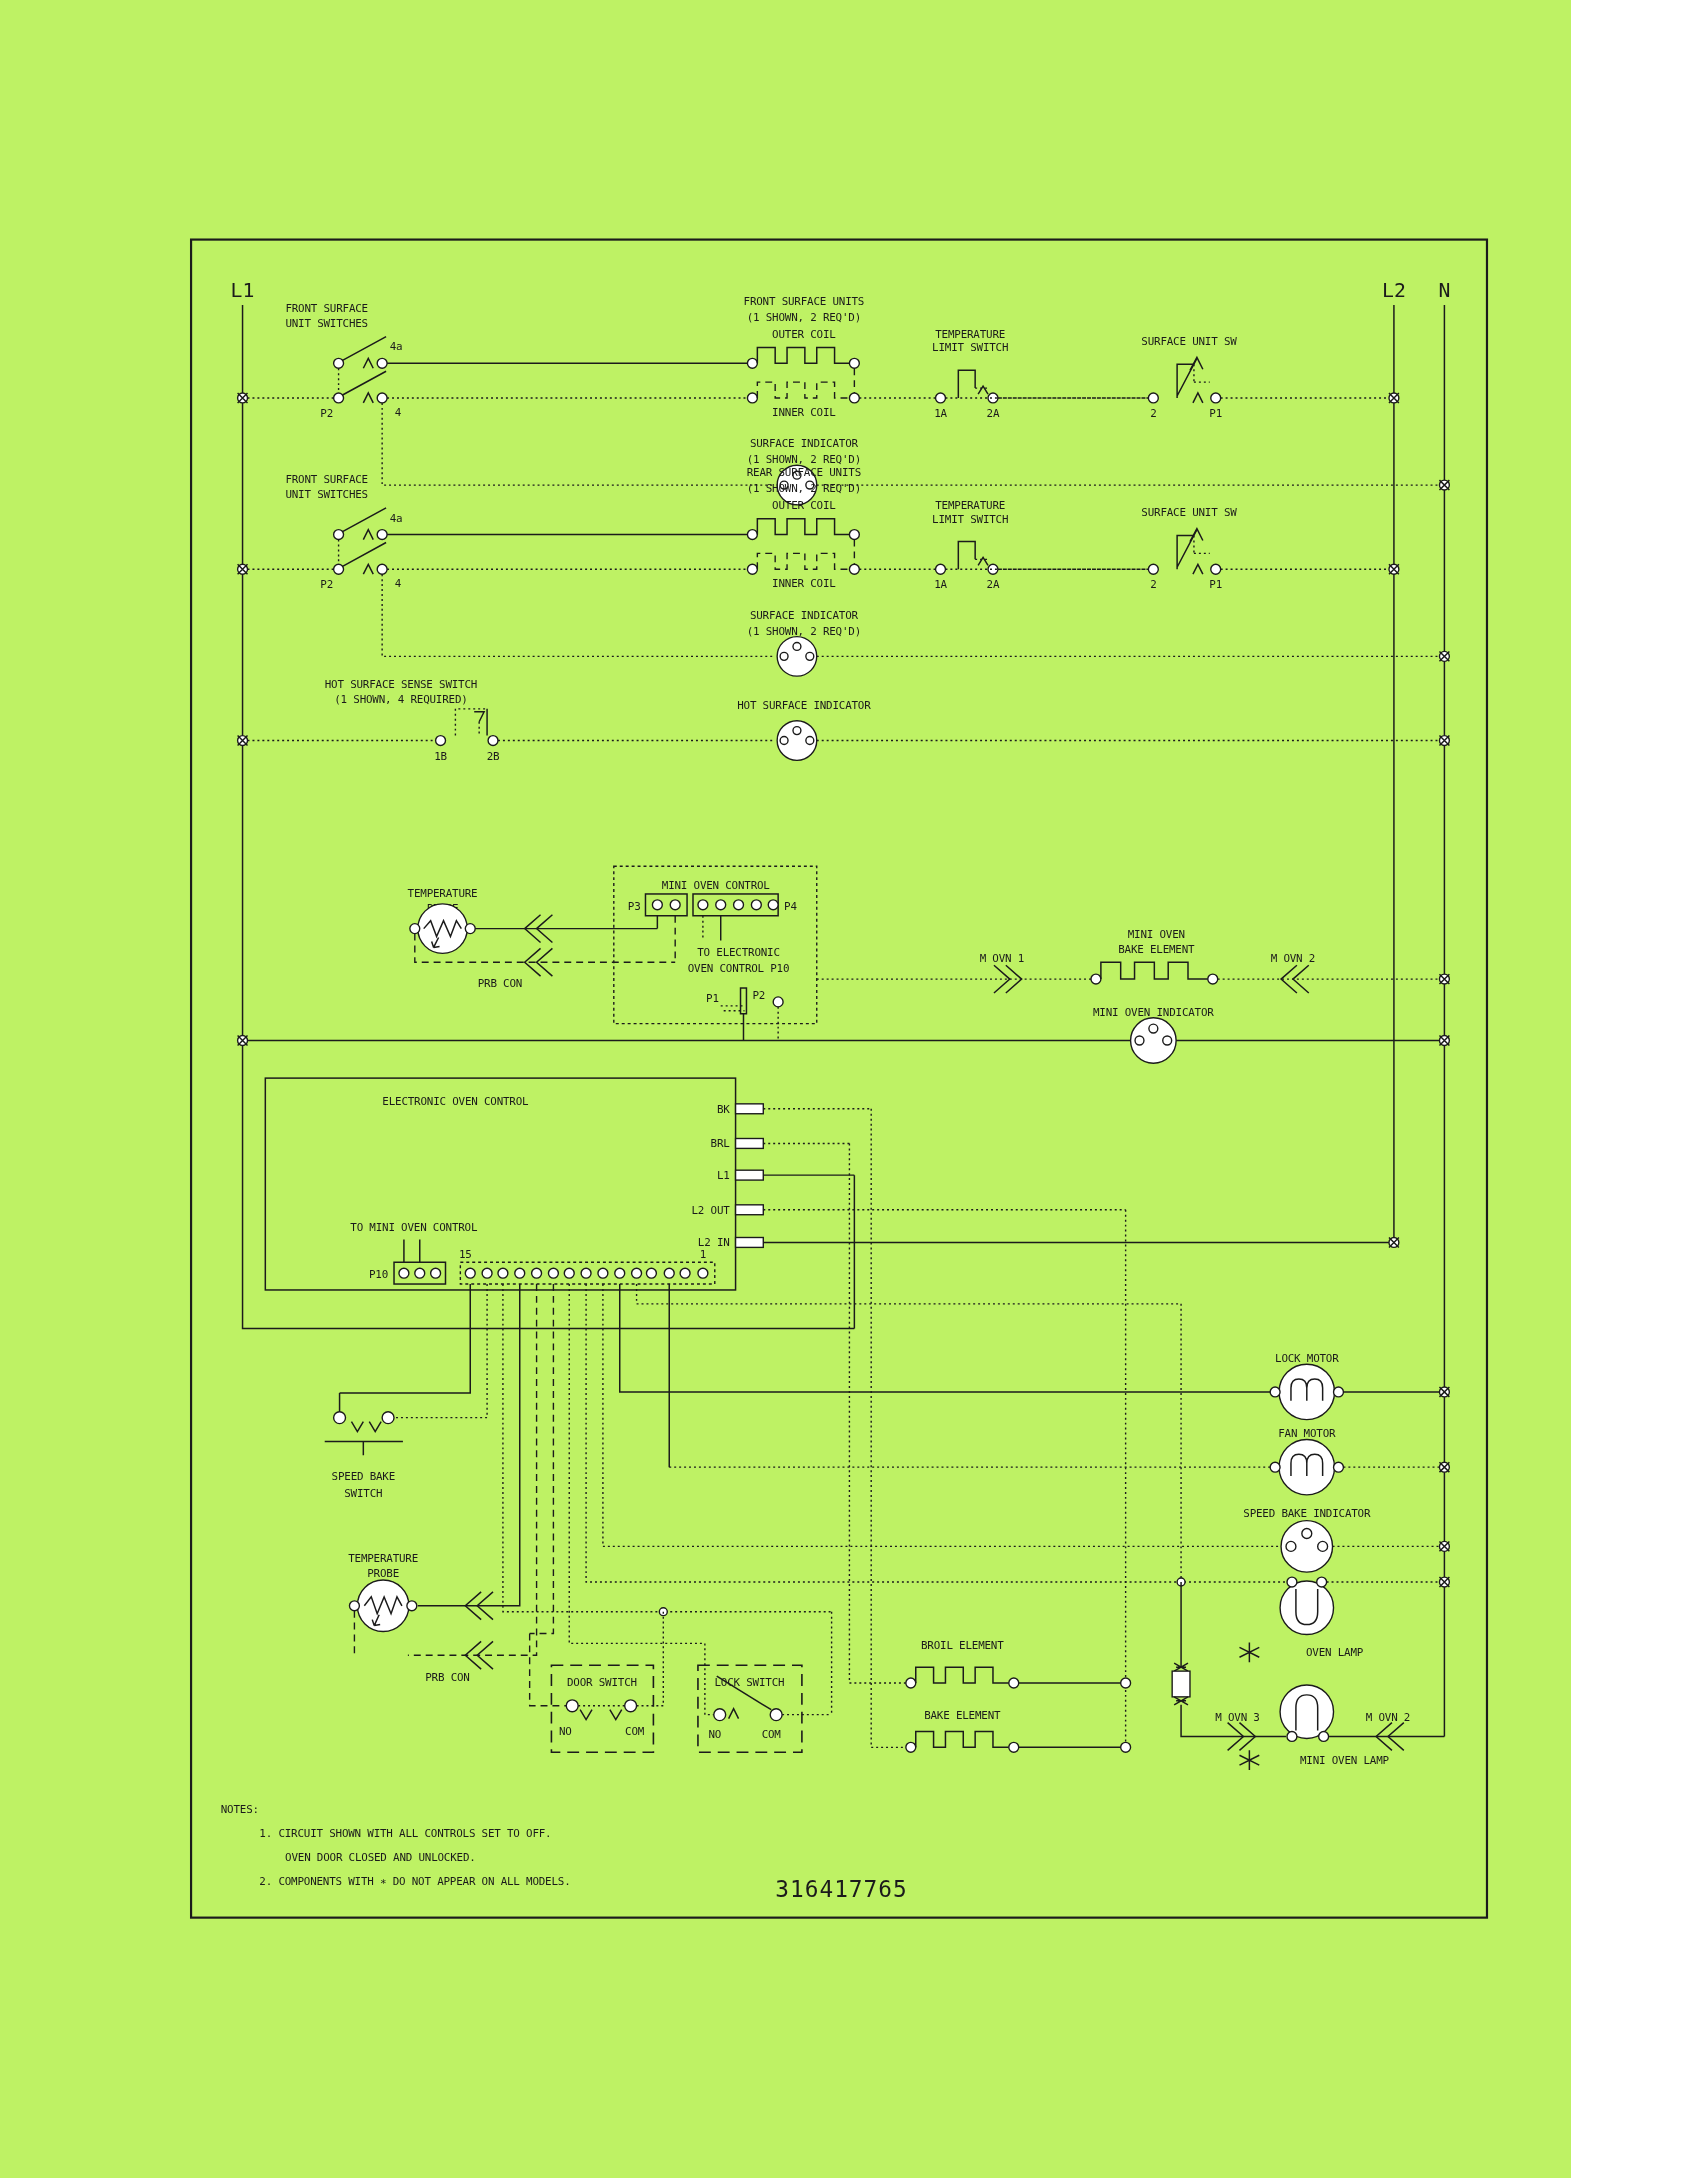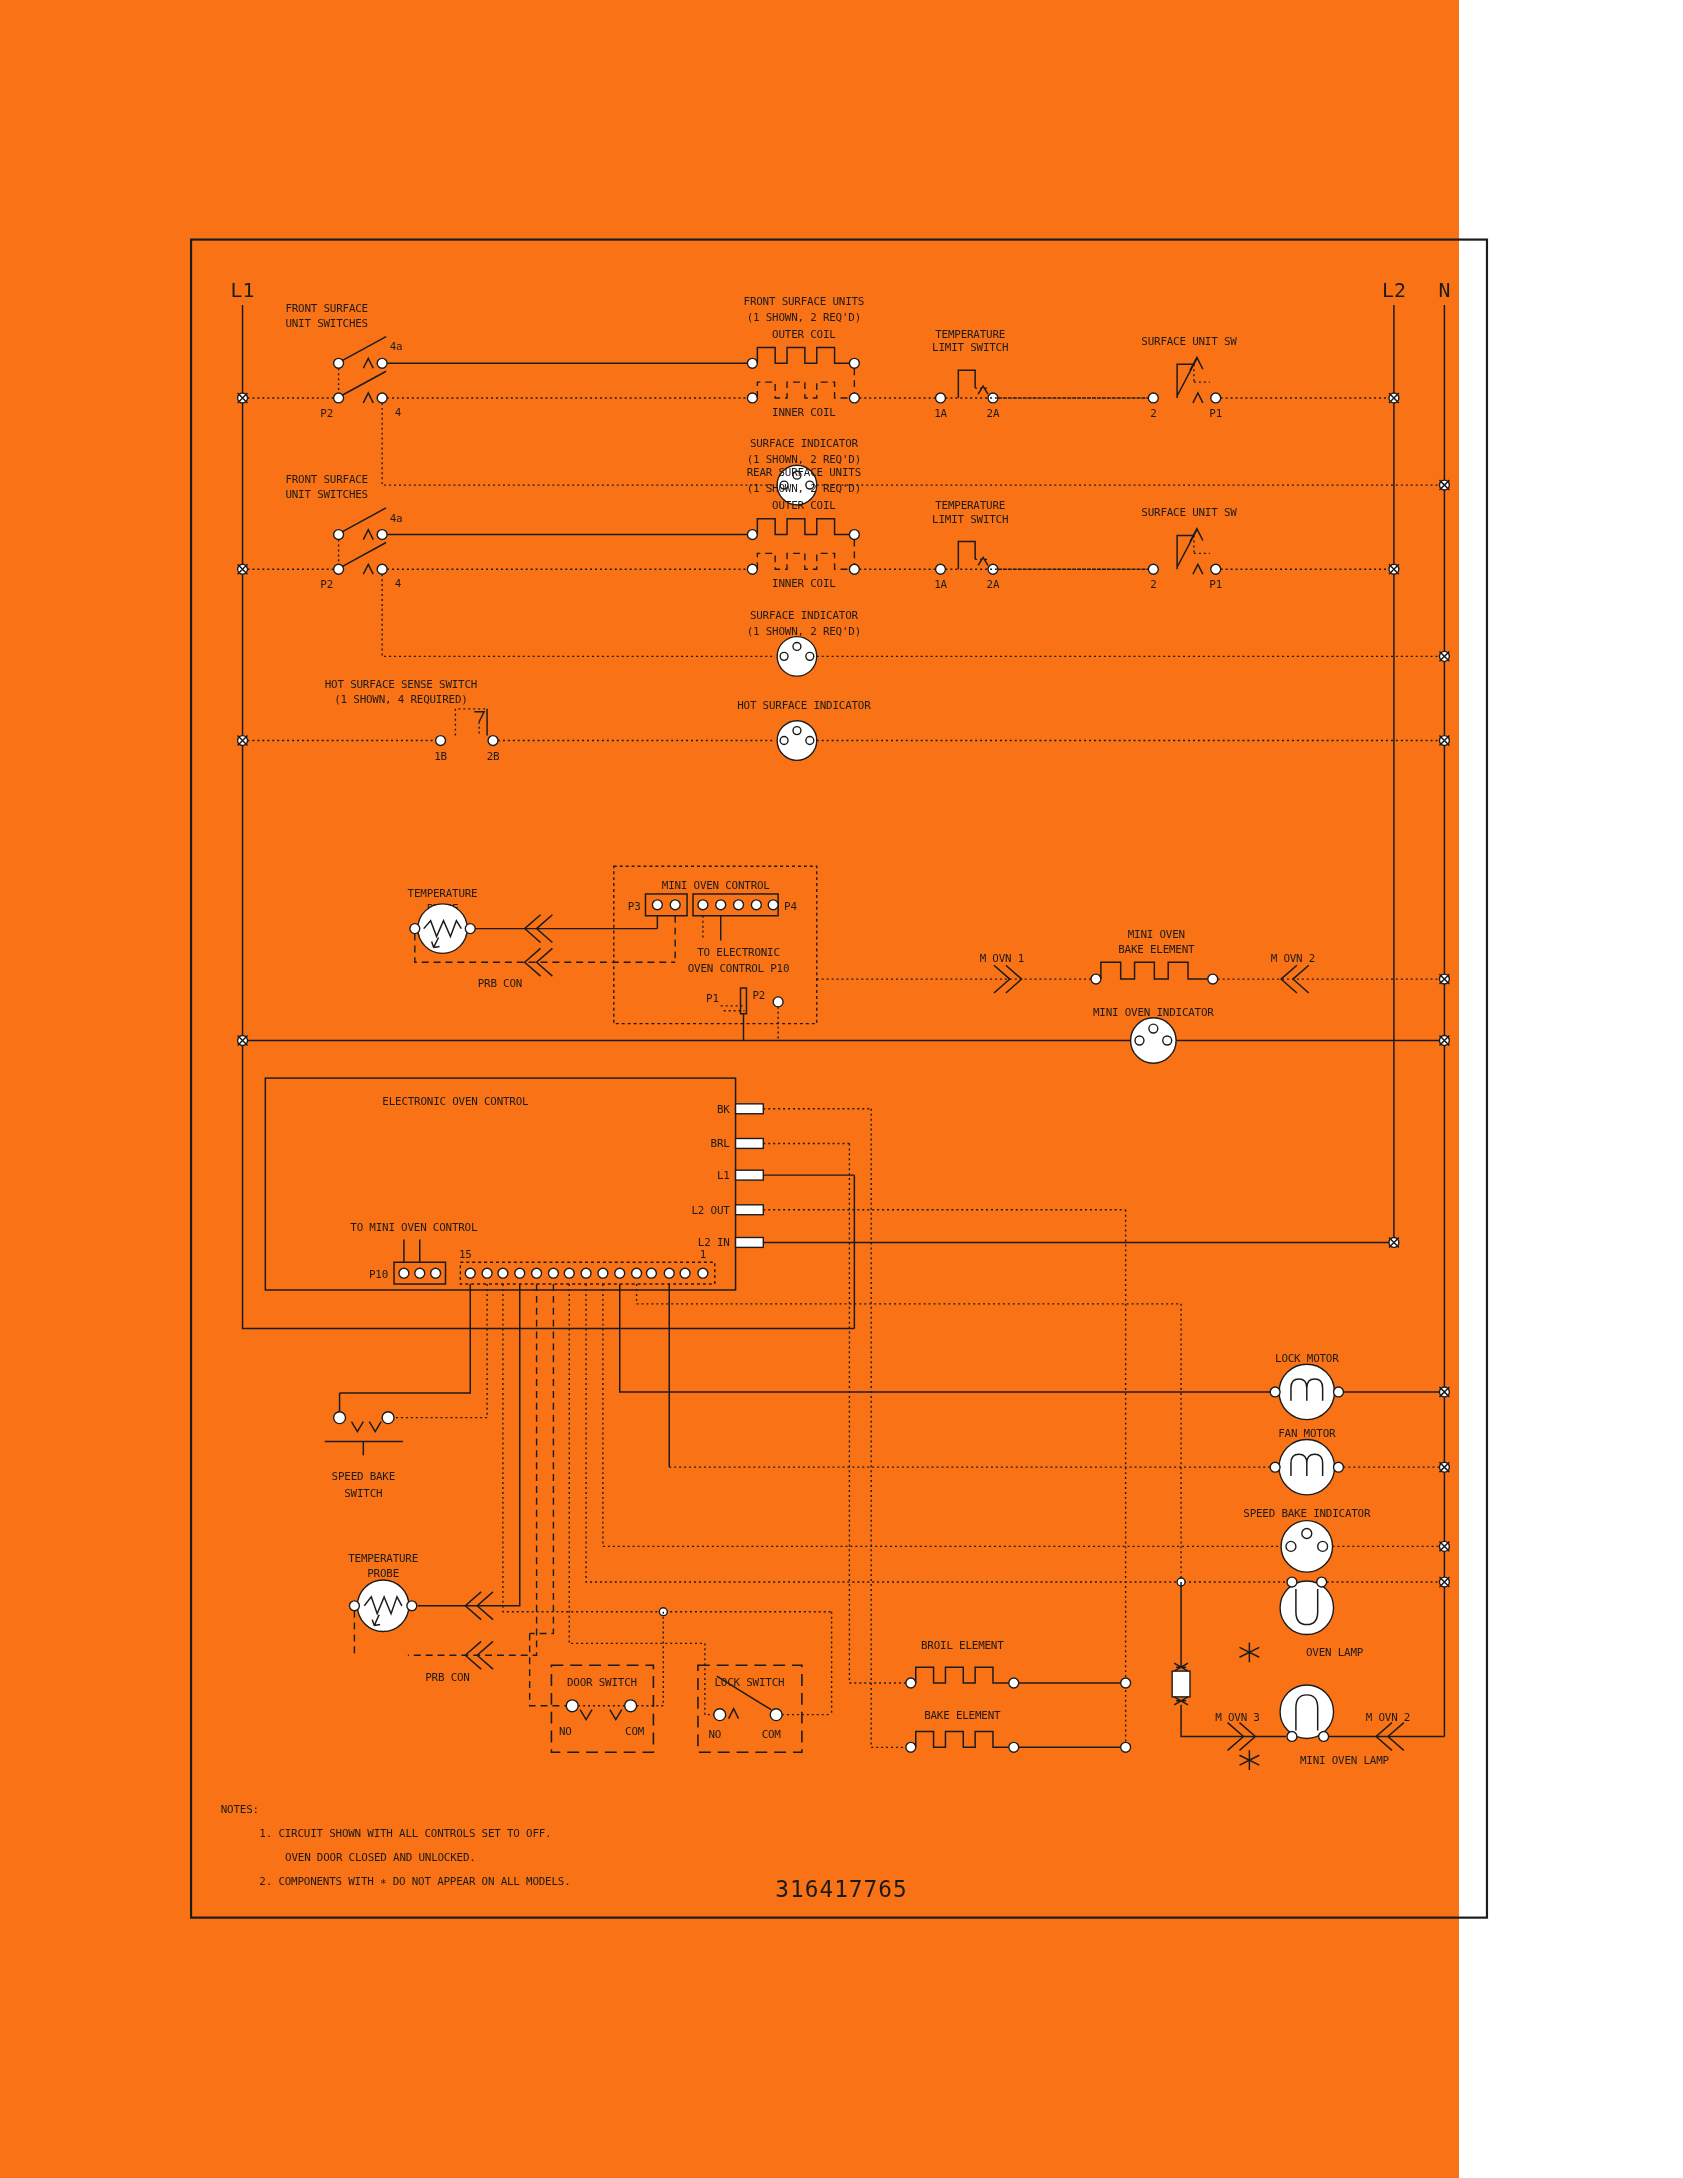--- a/index.html
+++ b/index.html
@@ -1,16 +1,16 @@
 <!DOCTYPE html>
 <html><head>
 <meta charset="utf-8">
 <style>
   html,body{margin:0;padding:0;background:#ffffff;}
-  .stage{position:relative;width:1459px;height:2178px;background:#f97316;font-family:"DejaVu Sans Mono",monospace;}
+  .stage{position:relative;width:1571px;height:2178px;background:#bef264;font-family:"DejaVu Sans Mono",monospace;}
   svg{position:absolute;left:0;top:0;}
   .w{stroke:#1b1b1b;stroke-width:1.5;fill:none;}
   .w2{stroke:#1b1b1b;stroke-width:2.2;fill:none;}
   .dt{stroke:#1b1b1b;stroke-width:1.4;fill:none;stroke-dasharray:2 3;}
   .dh{stroke:#1b1b1b;stroke-width:1.4;fill:none;stroke-dasharray:7 5;}
   .bxd{stroke:#1b1b1b;stroke-width:1.4;fill:none;stroke-dasharray:3 3;}
   .bxh{stroke:#1b1b1b;stroke-width:1.6;fill:none;stroke-dasharray:12 7;}
   .t{stroke:#1b1b1b;stroke-width:1.4;fill:#ffffff;}
   .lbl{font:11px "DejaVu Sans Mono",monospace;fill:#1b1b1b;letter-spacing:-0.2px;}
   .lblc{font:11px "DejaVu Sans Mono",monospace;fill:#1b1b1b;letter-spacing:-0.2px;text-anchor:middle;}

